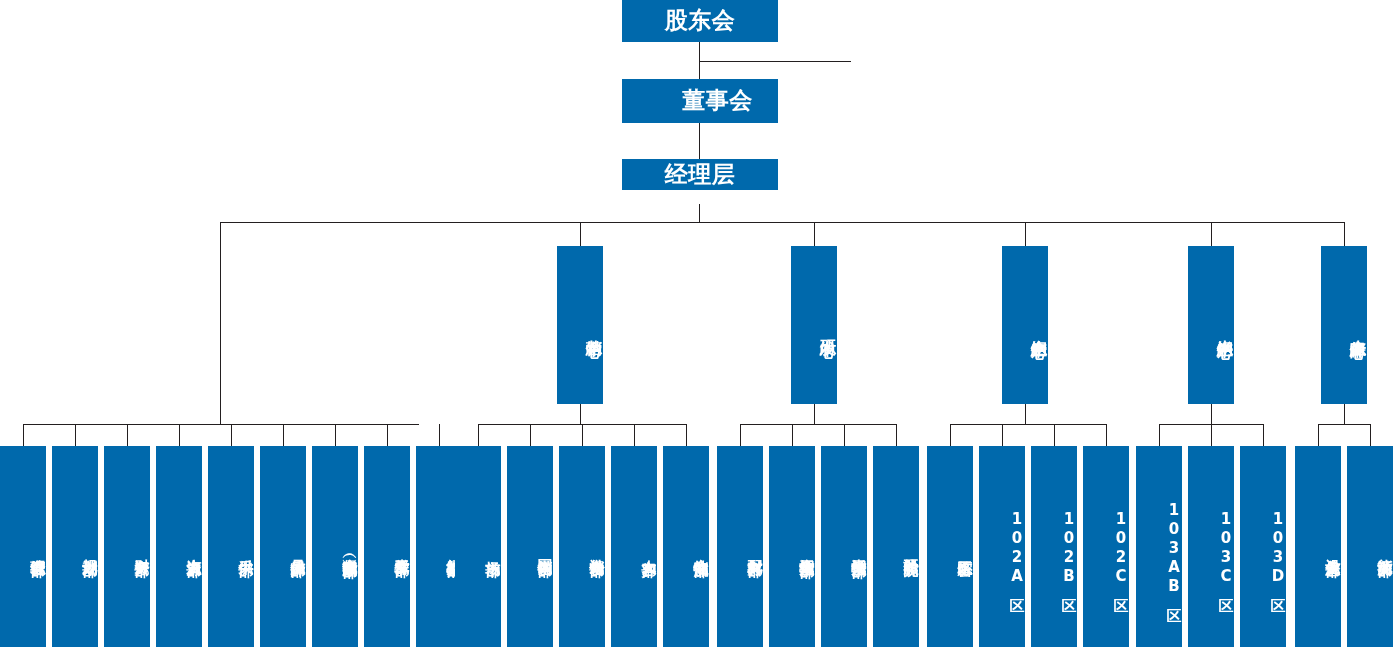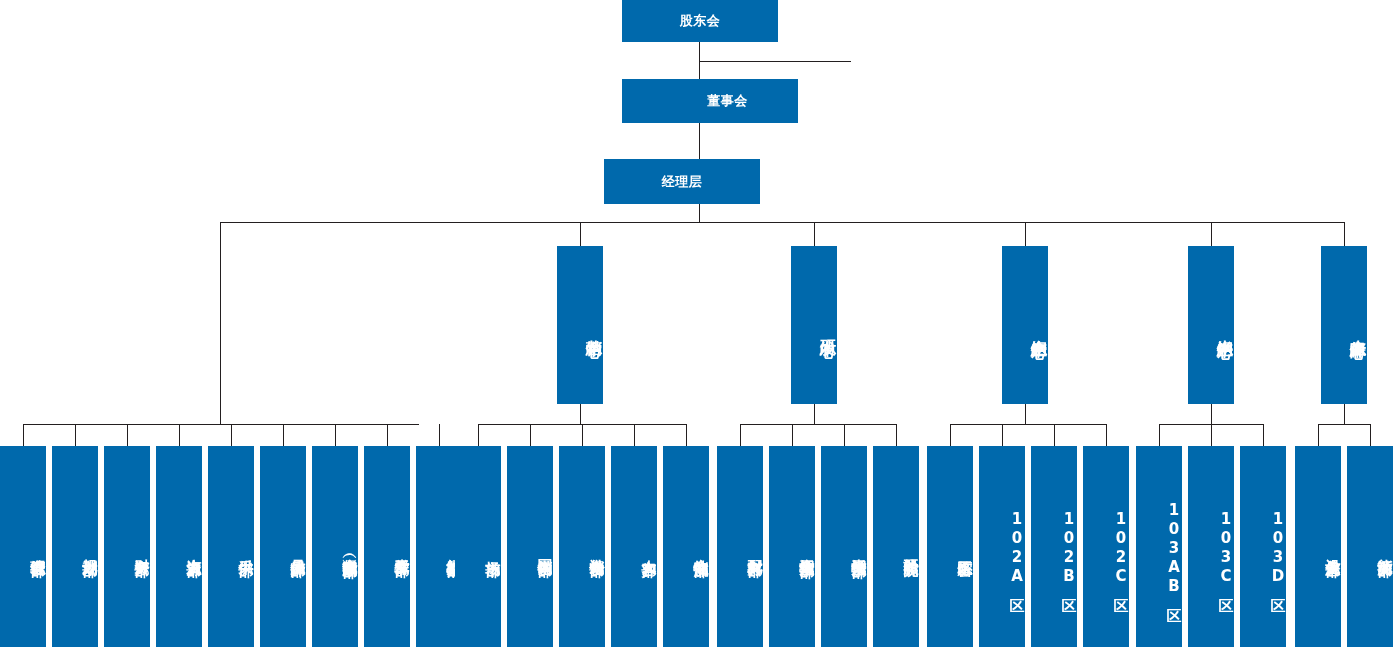--- a/index.html
+++ b/index.html
@@ -27,21 +27,21 @@
     font-weight: bold;
     box-sizing: border-box;
     display: flex;
     align-items: center;
     justify-content: center;
     text-align: center;
     line-height: 1.18;
     letter-spacing: 0.5px;
   }
   .box.h {                 
-    font-size: 13px;
+    font-size: 23px;
     writing-mode: horizontal-tb;
   }
   .box.v {                 
     writing-mode: vertical-rl;
     text-orientation: upright;
     font-size: 15px;
     line-height: 1.16;
     padding: 8px 0 6px 0;
     align-items: flex-start;
     justify-content: center;
@@ -69,23 +69,23 @@
   .ln.h { height: 1px; }
 </style>
 </head>
 <body>
 
 <div id="chart">
 
   <div class="box h" style="left:622px; top:0px; width:156px; height:42px;">股东会</div>
 
 
-  <div class="box h" style="left:622px; top:79px; width:176px; height:44px;padding-left:35px;">董事会</div>
+  <div class="box h" style="left:622px; top:79px; width:156px; height:44px;padding-left:35px;">董事会</div>
 
-  <div class="box h" style="left:604px; top:159px; width:156px; height:45px;text-align:right;">经理层</div>
+  <div class="box h" style="left:622px; top:159px; width:156px; height:31px;text-align:right;">经理层</div>
 
   <div class="ln v" style="left:699px; top:42px; height:37px;"></div>
 
   <div class="ln h" style="left:699px; top:61px; width:152px;"></div>
 
   <div class="ln v" style="left:699px; top:123px; height:36px;"></div>
 
   <div class="ln v" style="left:699px; top:204px; height:18px;"></div>
 
   <div class="ln h" style="left:220px; top:222px; width:1125px;"></div>

